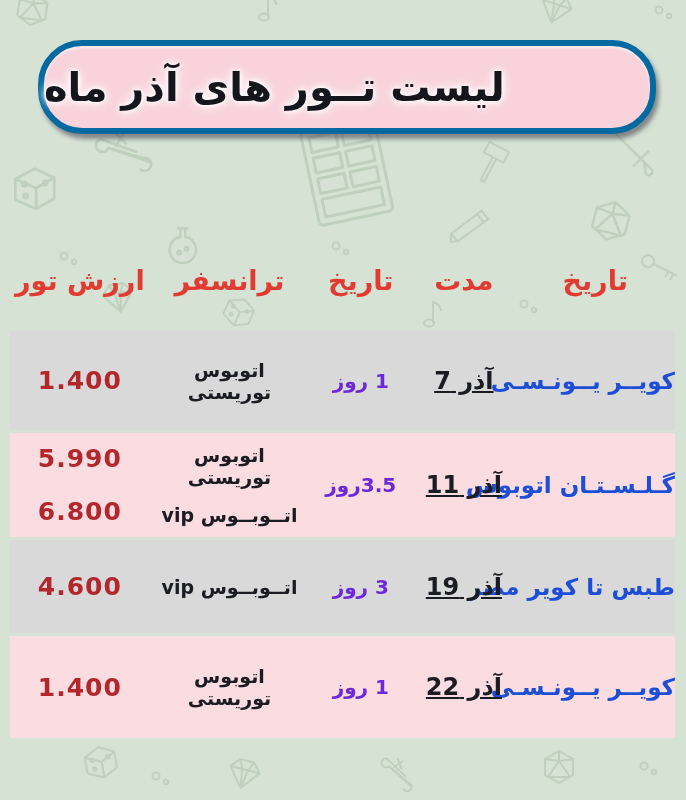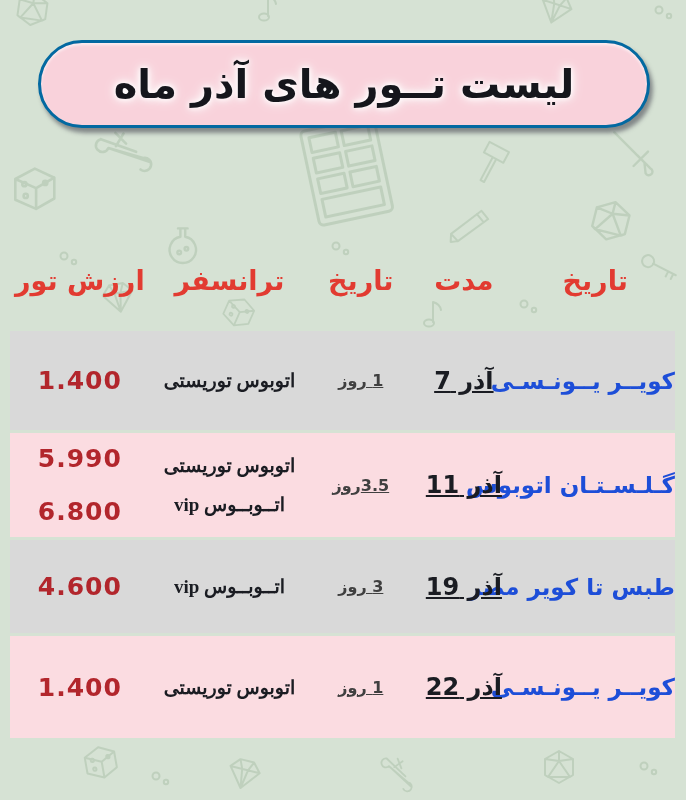--- a/index.html
+++ b/index.html
@@ -6,23 +6,23 @@
   body{
     width:686px;height:800px;overflow:hidden;position:relative;
     background:#d6e2d4;
     font-family:"DejaVu Sans","Liberation Sans",sans-serif;
   }
   .doodle-svg{position:absolute;left:0;top:0;width:686px;height:800px;}
   .doodle-svg g.layer{stroke:#a8bfa7;fill:none;stroke-width:2;stroke-linecap:round;stroke-linejoin:round;opacity:.5;}
 
   .title-pill{
     position:absolute;left:38px;top:40px;width:606px;height:82px;
-    background:#f9d2db;border:3px solid #0369a1;border-radius:44px;
+    background:#f9d2db;border:6px solid #0369a1;border-radius:44px;
     box-shadow:3px 5px 4px rgba(62,62,74,.55), inset 0 2px 3px rgba(255,255,255,.65);
-    display:flex;align-items:center;justify-content:center;
+    display:flex;align-items:center;justify-content:flex-start;
   }
   .title-text{
     direction:rtl;font-size:40px;font-weight:700;color:#15161c;
     text-shadow:0 0 5px #fff,0 0 9px #fff,0 0 14px rgba(255,255,255,.9);
     letter-spacing:.5px;white-space:nowrap;
   }
 
   .grid-rtl{
     display:grid;direction:rtl;
     grid-template-columns:24% 15.5% 15.5% 24% 21%;
@@ -39,22 +39,22 @@
   .row.gray{background:#d9d9d9;}
   .row.pink{background:#fbdce1;}
   .row.r0{height:99px;}
   .row.r1{height:104px;}
   .row.r2{height:93px;}
   .row.r3{height:102px;}
 
   .cell{font-weight:700;direction:rtl;}
   .cell.dest{color:#1d4ed8;font-size:23px;white-space:nowrap;}
   .cell.date{color:#1a1c22;font-size:24px;white-space:nowrap;text-decoration:underline;}
-  .cell.dur{color:#404040;font-size:16px;white-space:nowrap;text-decoration:underline;}
-  .cell.transfer{color:#1a1c22;font-size:19px;display:flex;flex-direction:column;gap:16px;align-items:center;font-family:Liberation Serif, serif;}
+  .cell.dur{color:#6d28d9;font-size:20px;white-space:nowrap;}
+  .cell.transfer{color:#1a1c22;font-size:19px;display:flex;flex-direction:column;gap:16px;align-items:center;}
   .cell.price{color:#b2262c;font-size:25px;display:flex;flex-direction:column;gap:24px;align-items:center;letter-spacing:1px;}
 </style>
 </head>
 <body>
 
 <svg class="doodle-svg" viewBox="0 0 686 800" aria-hidden="true">
   <defs>
     <g id="dcube">
       <path d="M1 10 L16 2 L31 9 L31 25 L17 33 L1 26 Z M1 10 L17 17 L31 9 M17 17 L17 33"></path>
       <circle cx="8" cy="14" r="1.6"></circle>

